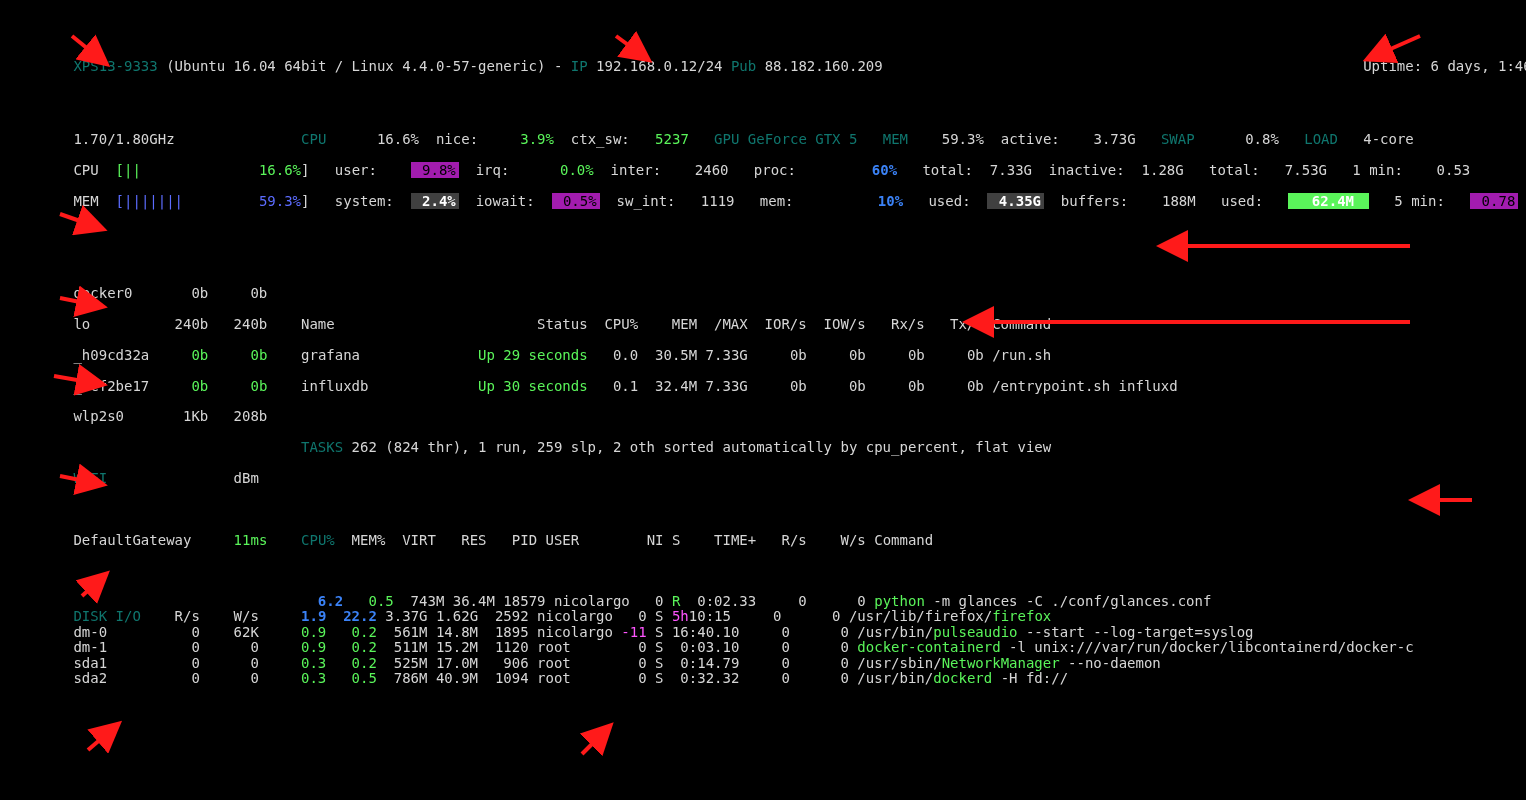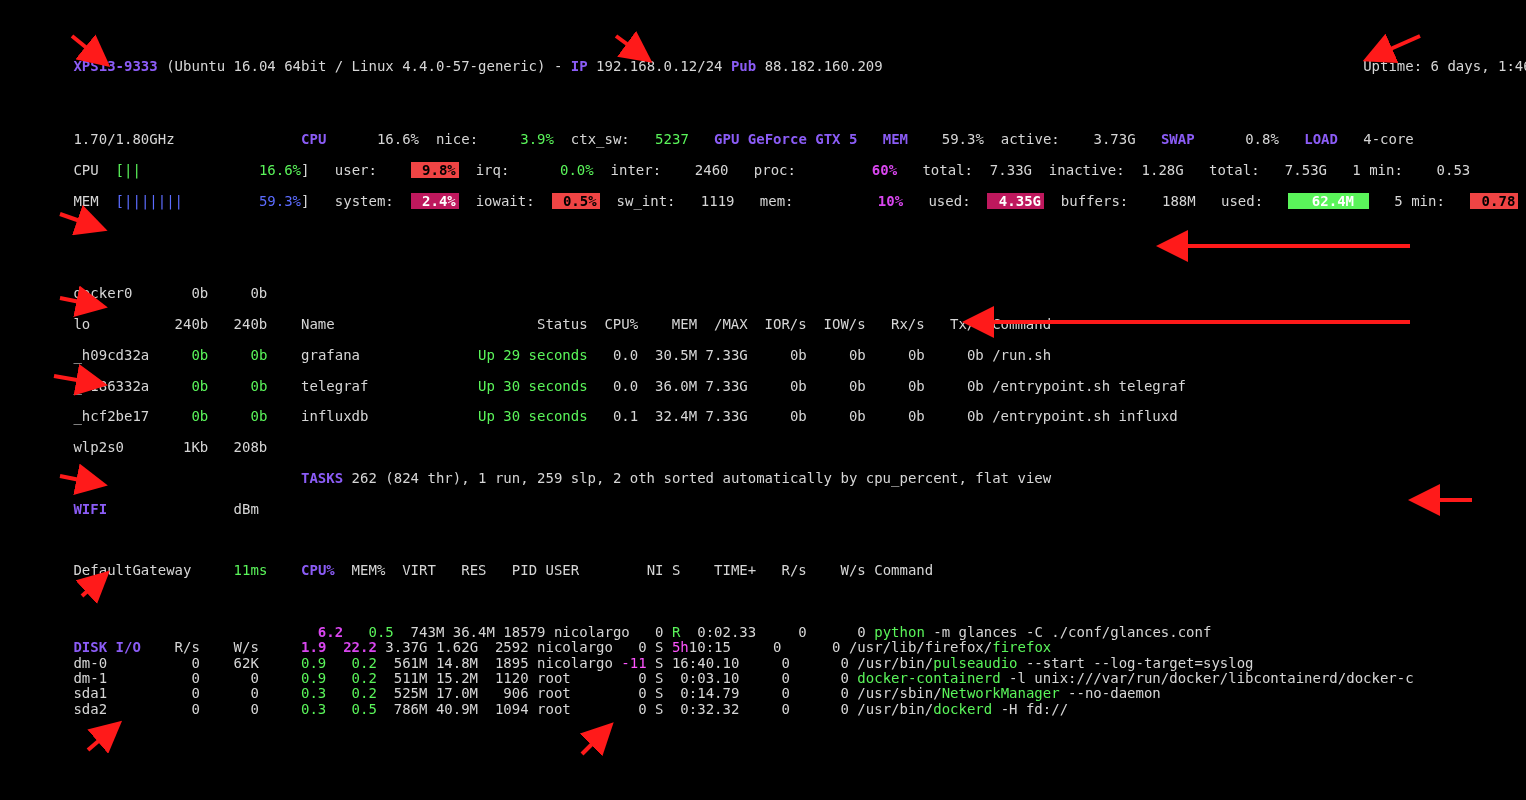--- a/index.html
+++ b/index.html
@@ -1,22 +1,22 @@
 <!DOCTYPE html>
 <html><head>
 <meta charset="utf-8">
 <style>
  html,body{margin:0;padding:0;background:#000;color:#d6d6d6;font:14px/1.1 "DejaVu Sans Mono","Menlo","Consolas",monospace;width:1526px;height:800px;overflow:hidden}
- .b{font-weight:bold;color:#8b5cf6}
+ .b{font-weight:normal;color:#0f766e}
  .g{color:#5af45a}
- .gb{color:#d946ef;font-weight:bold}
+ .gb{color:#3b82f6;font-weight:bold}
  .mg{color:#ff55ff}
  .bl{color:#5c6cff}
- .bar-green{background:#ef4444;color:#000;font-weight:bold;padding:0 3px}
- .bar-blue{background:#be185d;color:#fff;font-weight:bold;padding:0 3px}
+ .bar-green{background:#a21caf;color:#000;font-weight:normal;padding:0 3px}
+ .bar-blue{background:#404040;color:#fff;font-weight:bold;padding:0 3px}
  .bar-greenw{background:#5af45a;color:#fff;font-weight:bold;padding:0 15px}
  pre.row{margin:0;white-space:pre}
  .arrow{position:absolute;pointer-events:none}
  
  .as{stroke:#ff1a1a;stroke-width:4;fill:none}
  .af{fill:#ff1a1a}
  #wrap{position:relative;padding:28px 0 0 6px;white-space:pre;color:#d6d6d6}
  .hdr{padding:0 0 12px 0}
 </style>
 </head>
@@ -29,21 +29,20 @@
 
 <pre class="row">        <span>1.70/1.80GHz</span>               <span class="b">CPU</span>      <span>16.6%</span>  nice:     <span class="g">3.9%</span>  ctx_sw:   <span class="g">5237</span>   <span class="b">GPU GeForce GTX 5</span>   <span class="b">MEM</span>    <span>59.3%</span>  active:    3.73G   <span class="b">SWAP</span>      <span>0.8%</span>   <span class="b">LOAD</span>   <span>4-core</span></pre>
 <pre class="row">        <span>CPU</span>  <span class="g">[||              </span><span class="g">16.6%</span><span>]</span>   user:    <span class="bar-green"> 9.8%</span>  irq:      <span class="g">0.0%</span>  inter:    2460   proc:         <span class="gb">60%</span>   total:  7.33G  inactive:  1.28G   total:   7.53G   1 min:    0.53</pre>
 <pre class="row">        <span>MEM</span>  <span class="bl">[|||||||         </span><span class="bl">59.3%</span><span>]</span>   system:  <span class="bar-blue"> 2.4%</span>  iowait:  <span class="bar-green"> 0.5%</span>  sw_int:   1119   mem:          <span class="gb">10%</span>   used:  <span class="bar-blue"> 4.35G</span>  buffers:    188M   used:   <span class="bar-greenw"> 62.4M</span>   5 min:   <span class="bar-green"> 0.78</span></pre>
 <pre class="row"> </pre>
 
 
 <pre class="row">        docker0       0b     0b</pre>
 <pre class="row">        lo          240b   240b    Name                        Status  CPU%    MEM  /MAX  IOR/s  IOW/s   Rx/s   Tx/s Command</pre>
 <pre class="row">        _h09cd32a     <span class="g">0b</span>     <span class="g">0b</span>    grafana              <span class="g">Up 29 seconds</span>   0.0  30.5M 7.33G     0b     0b     0b     0b /run.sh</pre>
-<pre class="row">        _h186332a     <span class="g">0b</span>     <span class="g">0b</span>    telegraf             <span class="g">Up 30 seconds</span>   0.0  36.0M 7.33G     0b     0b     0b     0b /entrypoint.sh telegraf</pre>
 <pre class="row">        _hcf2be17     <span class="g">0b</span>     <span class="g">0b</span>    influxdb             <span class="g">Up 30 seconds</span>   0.1  32.4M 7.33G     0b     0b     0b     0b /entrypoint.sh influxd</pre>
 <pre class="row">        wlp2s0       1Kb   208b</pre>
 <pre class="row">                                   <span class="b">TASKS</span> <span>262 (824 thr), 1 run, 259 slp, 2 oth sorted automatically by cpu_percent, flat view</span></pre>
 <pre class="row">        <span class="b">WIFI</span>               <span>dBm</span></pre>
 <pre class="row"> </pre>
 <pre class="row">        <span>DefaultGateway</span>     <span class="g">11ms</span>    <span class="b">CPU%</span>  MEM%  VIRT   RES   PID USER        NI S    TIME+   R/s    W/s Command</pre>
 
 
 <div id="task-rows"><pre class="row">                                   <span class="gb">  6.2</span> <span class="g">  0.5</span>  743M 36.4M 18579 nicolargo   0 <span class="g">R</span>  0:02.33     0      0 <span class="g">python</span> -m glances -C ./conf/glances.conf</pre><pre class="row">        <span class="b">DISK I/O</span>    R/s    W/s   <span class="gb">  1.9</span> <span class="gb"> 22.2</span> 3.37G 1.62G  2592 nicolargo   0 S <span class="mg">5h</span>10:15     0      0 /usr/lib/firefox/<span class="g">firefox</span></pre><pre class="row">        dm-0          0    62K   <span class="g">  0.9</span> <span class="g">  0.2</span>  561M 14.8M  1895 nicolargo <span class="mg">-11</span> S 16:40.10     0      0 /usr/bin/<span class="g">pulseaudio</span> --start --log-target=syslog</pre><pre class="row">        dm-1          0      0   <span class="g">  0.9</span> <span class="g">  0.2</span>  511M 15.2M  1120 root        0 S  0:03.10     0      0 <span class="g">docker-containerd</span> -l unix:///var/run/docker/libcontainerd/docker-c</pre><pre class="row">        sda1          0      0   <span class="g">  0.3</span> <span class="g">  0.2</span>  525M 17.0M   906 root        0 S  0:14.79     0      0 /usr/sbin/<span class="g">NetworkManager</span> --no-daemon</pre><pre class="row">        sda2          0      0   <span class="g">  0.3</span> <span class="g">  0.5</span>  786M 40.9M  1094 root        0 S  0:32.32     0      0 /usr/bin/<span class="g">dockerd</span> -H fd://</pre></div>
 

